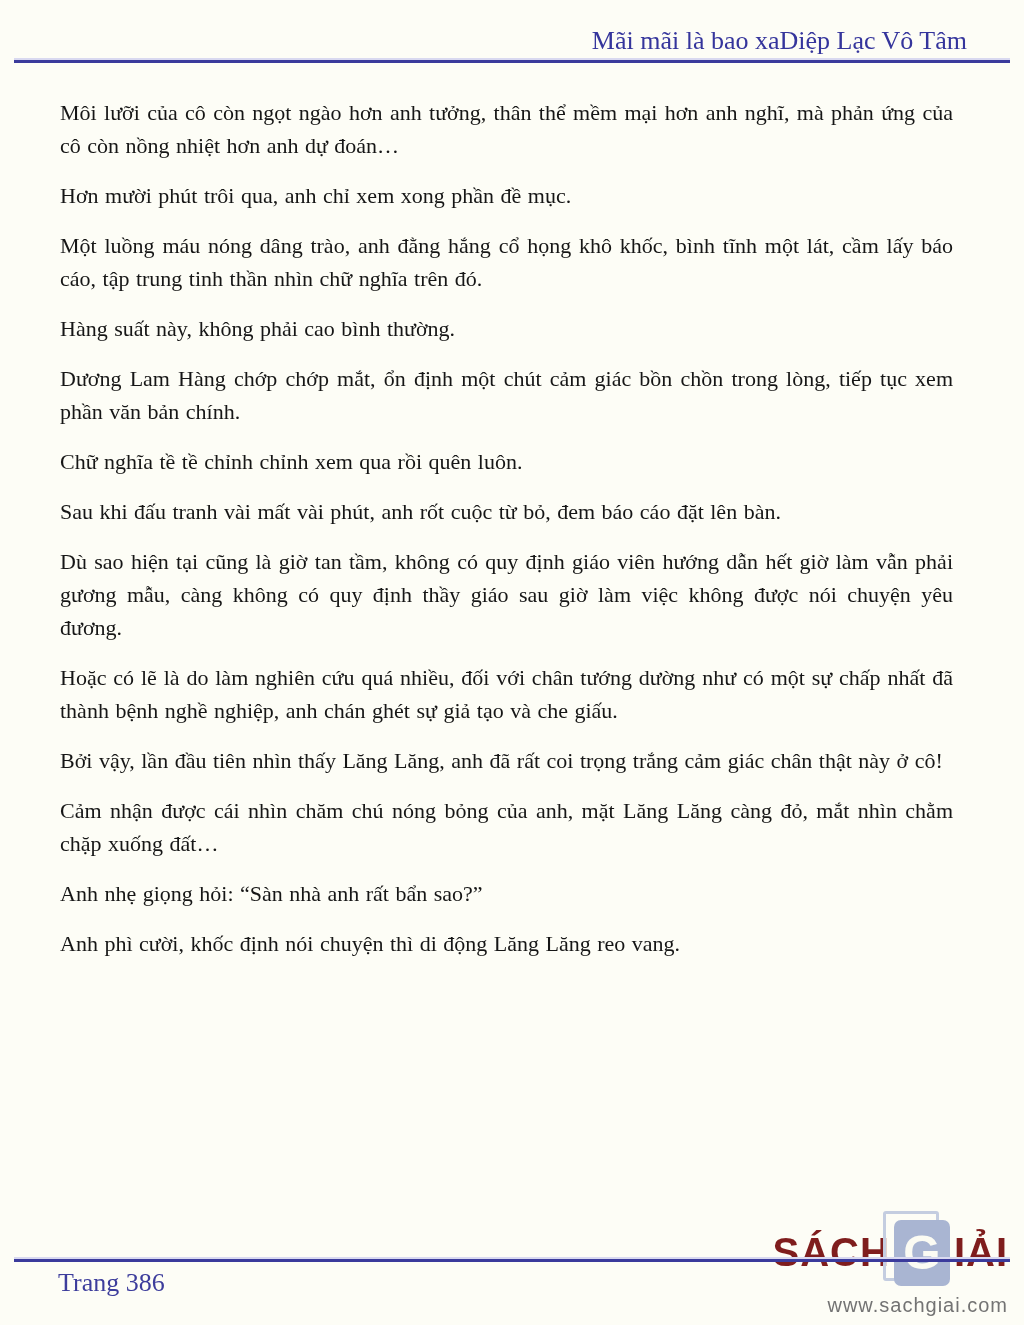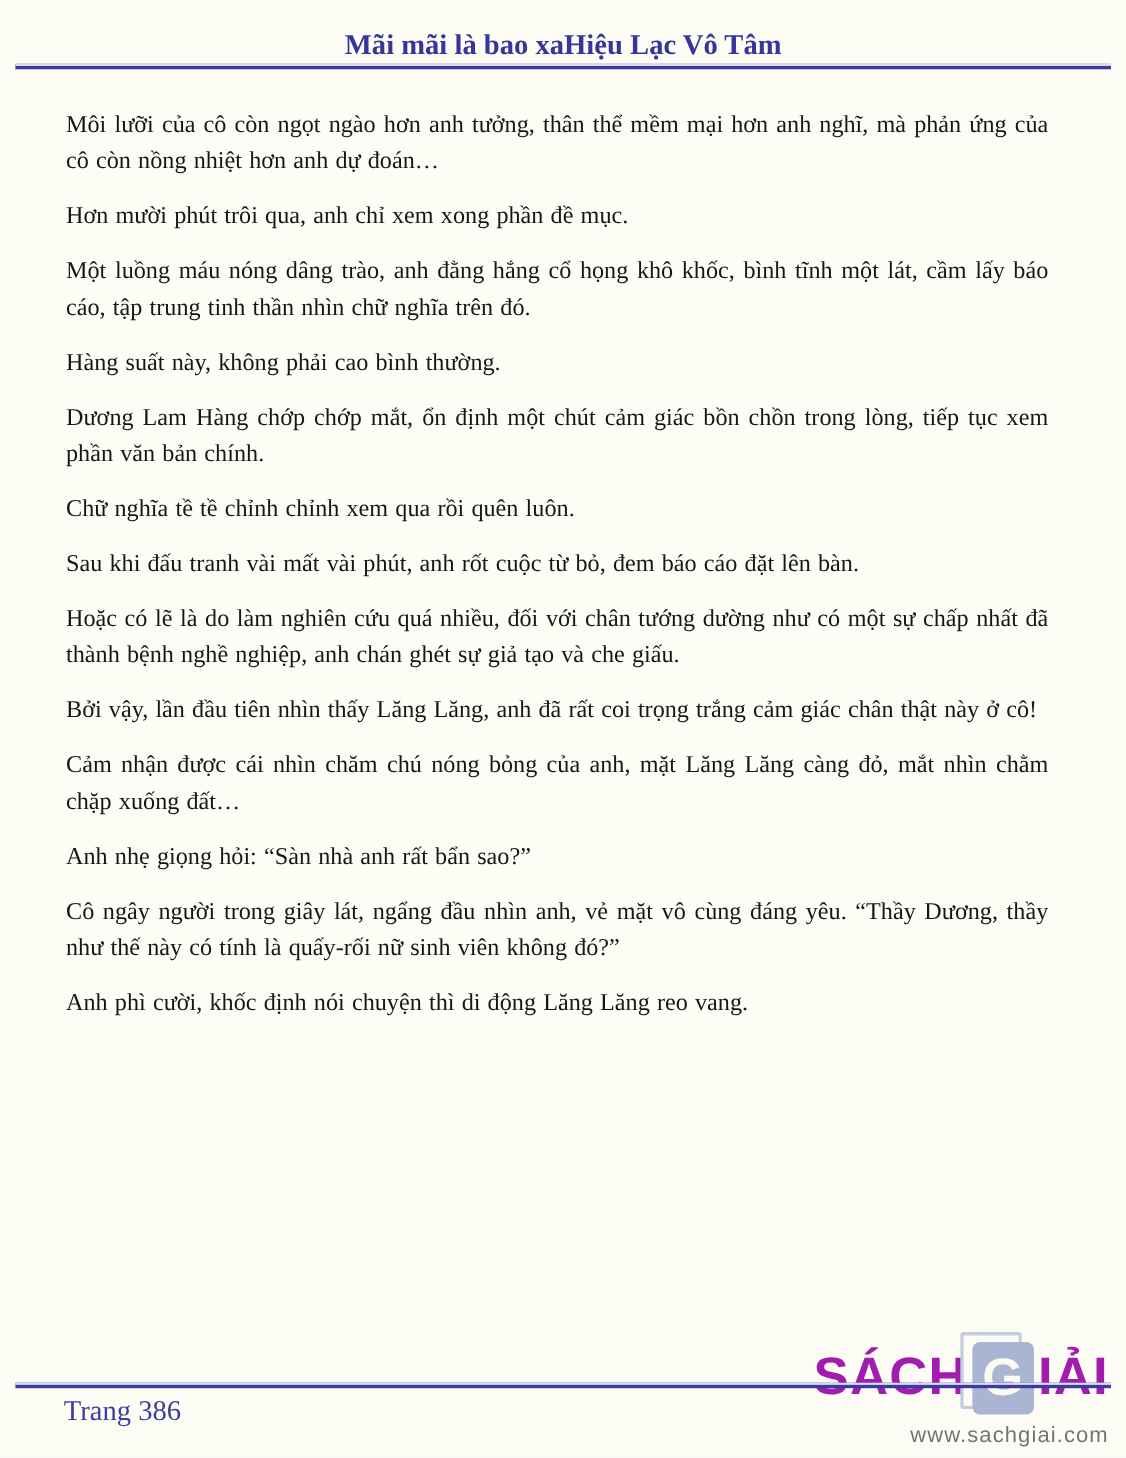--- a/index.html
+++ b/index.html
@@ -13,26 +13,25 @@
     height:1325px;
     margin:0 auto;
     background:#fdfdf6;
     overflow:hidden;
   }
   
   .header{
     position:absolute;
     top:26px; left:57px; right:57px;
     display:flex;
-    justify-content:center;
+    justify-content:flex-end;
     align-items:baseline;
     color:#35359c;
     font-size:26px;
     line-height:30px;
-    font-weight:bold;
   }
   .rule{
     position:absolute;
     left:14px; right:14px;
     height:3px;
     background:#3b3b9c;
     border-top:2px solid #d9d9f0;
   }
   .header-rule{ top:58px; }
   
@@ -56,22 +55,22 @@
     display:flex;
     flex-direction:column;
     align-items:flex-end;
     font-family:"Liberation Sans", sans-serif;
   }
   .logo-row{
     display:flex;
     align-items:center;
   }
   .logo-text{
-    color:#a21caf;
-    font-size:48px;
+    color:#7f1d1d;
+    font-size:40px;
     font-weight:bold;
     letter-spacing:1px;
     line-height:72px;
   }
   .book-icon{
     position:relative;
     width:56px; height:68px;
     margin:0 4px;
     display:inline-block;
   }
@@ -116,38 +115,38 @@
     text-align:center;
   }
 </style>
 </head>
 <body>
 
 <div class="page">
 
   <header class="header">
     <span>Mãi mãi là bao xa</span>
-    <span>Hiệu Lạc Vô Tâm</span>
+    <span>Diệp Lạc Vô Tâm</span>
   </header>
 
   <div class="rule header-rule"></div>
 
   <main class="body">
     <p>Môi lưỡi của cô còn ngọt ngào hơn anh tưởng, thân thể mềm mại hơn anh nghĩ, mà phản ứng của cô còn nồng nhiệt hơn anh dự đoán…</p>
     <p>Hơn mười phút trôi qua, anh chỉ xem xong phần đề mục.</p>
     <p>Một luồng máu nóng dâng trào, anh đằng hắng cổ họng khô khốc, bình tĩnh một lát, cầm lấy báo cáo, tập trung tinh thần nhìn chữ nghĩa trên đó.</p>
     <p>Hàng suất này, không phải cao bình thường.</p>
     <p>Dương Lam Hàng chớp chớp mắt, ổn định một chút cảm giác bồn chồn trong lòng, tiếp tục xem phần văn bản chính.</p>
     <p>Chữ nghĩa tề tề chỉnh chỉnh xem qua rồi quên luôn.</p>
     <p>Sau khi đấu tranh vài mất vài phút, anh rốt cuộc từ bỏ, đem báo cáo đặt lên bàn.</p>
+    <p>Dù sao hiện tại cũng là giờ tan tầm, không có quy định giáo viên hướng dẫn hết giờ làm vẫn phải gương mẫu, càng không có quy định thầy giáo sau giờ làm việc không được nói chuyện yêu đương.</p>
     <p>Hoặc có lẽ là do làm nghiên cứu quá nhiều, đối với chân tướng dường như có một sự chấp nhất đã thành bệnh nghề nghiệp, anh chán ghét sự giả tạo và che giấu.</p>
     <p>Bởi vậy, lần đầu tiên nhìn thấy Lăng Lăng, anh đã rất coi trọng trắng cảm giác chân thật này ở cô!</p>
     <p>Cảm nhận được cái nhìn chăm chú nóng bỏng của anh, mặt Lăng Lăng càng đỏ, mắt nhìn chằm chặp xuống đất…</p>
     <p>Anh nhẹ giọng hỏi: “Sàn nhà anh rất bẩn sao?”</p>
-    <p>Cô ngây người trong giây lát, ngẩng đầu nhìn anh, vẻ mặt vô cùng đáng yêu. “Thầy Dương, thầy như thế này có tính là quấy-rối nữ sinh viên không đó?”</p>
     <p>Anh phì cười, khốc định nói chuyện thì di động Lăng Lăng reo vang.</p>
   </main>
 
   <div class="watermark">
     <div class="logo-row">
       <span class="logo-text">SÁCH</span>
       <span class="book-icon">
         <span class="book-back"></span>
         <span class="book-front">
           <span class="logo-g">G</span>

